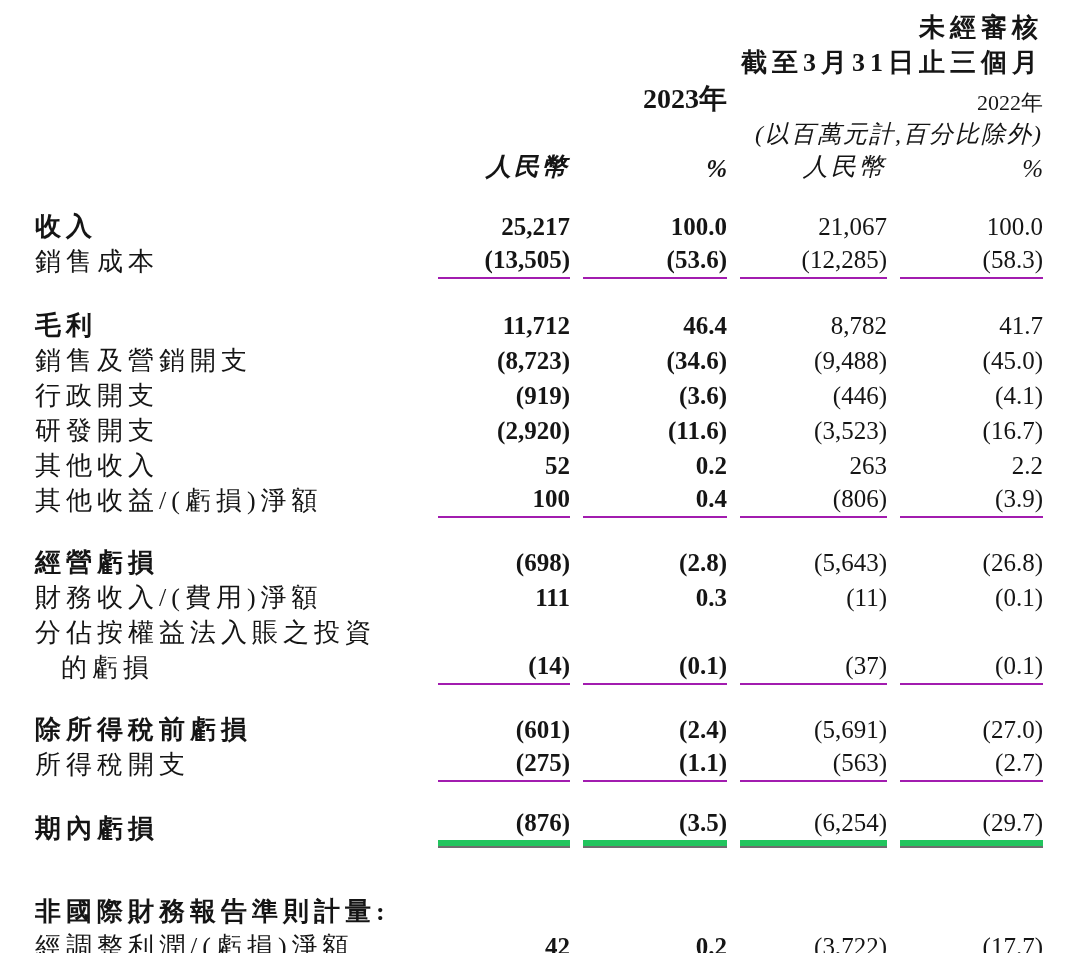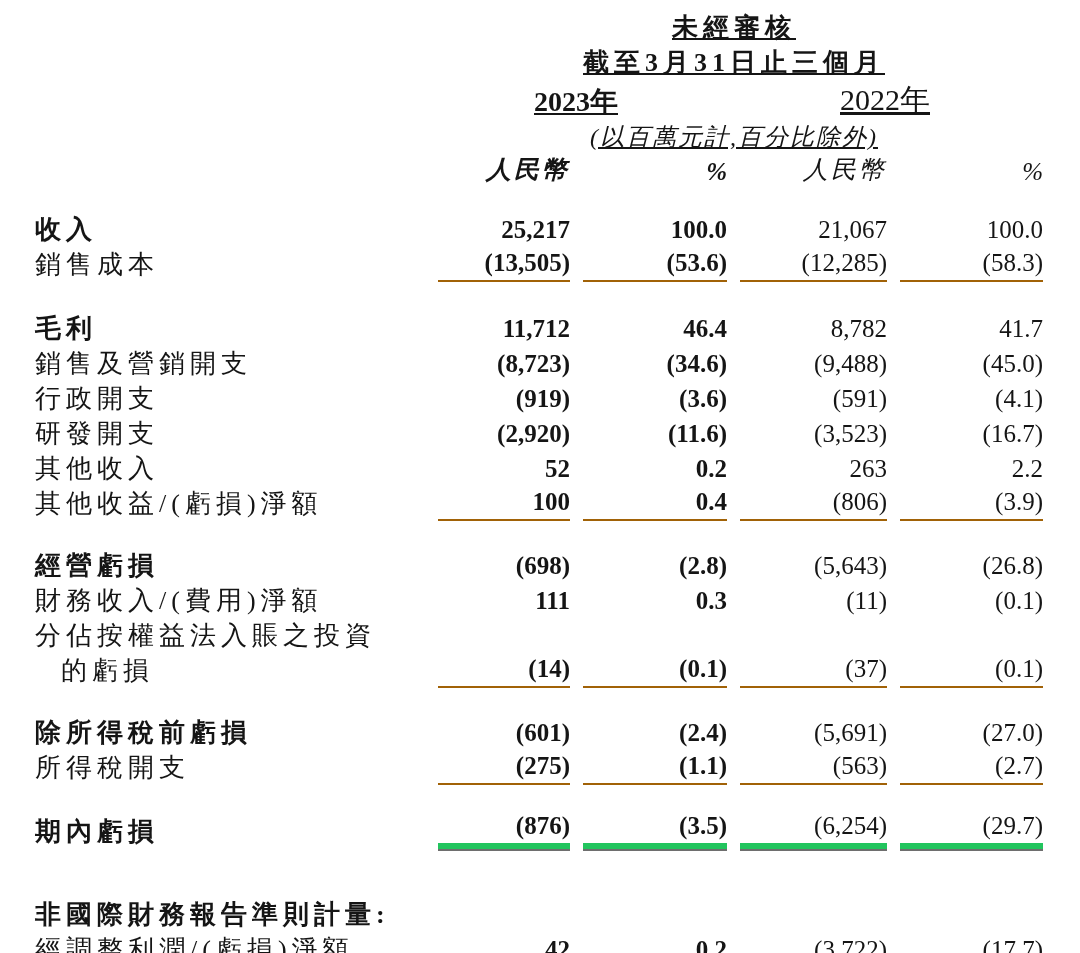--- a/index.html
+++ b/index.html
@@ -27,21 +27,21 @@
   col.w-c1 { width: 145px; }
   col.w-c2 { width: 157px; }
   col.w-c3 { width: 160px; }
   col.w-c4 { width: 156px; }
 
   td { padding: 0; vertical-align: bottom; }
 
   
   tr.hrow td { height: 32px; }
   tr.hrow-sm td { height: 30px; }
-  .hc { text-align: center; text-decoration: underline; }
+  .hc { text-align: right; }
   .cjk {
     font-size: 26px;
     letter-spacing: 5px;
   }
   .bold { font-weight: bold; }
   .ital { font-style: italic; }
   .note-line {
     font-size: 24px;
     letter-spacing: 2px;
   }
@@ -68,21 +68,21 @@
 
   
   td.num .hl {
     margin-left: 13px;
     font-size: 25px;
     white-space: nowrap;
   }
   td.num .hl.cjk-sm { letter-spacing: 3px; }
 
   
-  tr.u1 td.num .cl { border-bottom: 2px solid #a16207; }
+  tr.u1 td.num .cl { border-bottom: 2px solid #a21caf; }
 
   
   tr.u2 td.num .cl {
     border-bottom: 6px solid #22c55e;
     position: relative;
   }
   tr.u2 td.num .cl::after {
     content: "";
     position: absolute;
     left: 0;
@@ -115,21 +115,21 @@
     <td class="lab"></td>
     <td colspan="4" class="hc cjk bold">未經審核</td>
   </tr>
   <tr class="hrow">
     <td class="lab"></td>
     <td colspan="4" class="hc cjk bold">截至3月31日止三個月</td>
   </tr>
   <tr class="hrow-sm">
     <td class="lab"></td>
     <td colspan="2" class="hc bold" style="font-size:28px;">2023年</td>
-    <td colspan="2" class="hc" style="font-size:30px;">2022年</td>
+    <td colspan="2" class="hc" style="font-size:22px;">2022年</td>
   </tr>
   <tr class="hrow-sm">
     <td class="lab"></td>
     <td colspan="4" class="hc note-line ital">(以百萬元計,百分比除外)</td>
   </tr>
   <tr class="hrow-sm">
     <td class="lab"></td>
     <td class="num">
             <div class="hl cjk-sm bold ital">人民幣</div>
           </td>
@@ -218,21 +218,21 @@
 
   <tr class="r">
     <td class="lab">行政開支</td>
     <td class="num c1">
             <div class="cl">(919)</div>
           </td>
     <td class="num c2">
             <div class="cl">(3.6)</div>
           </td>
     <td class="num c3">
-            <div class="cl">(591)</div>
+            <div class="cl">(446)</div>
           </td>
     <td class="num c4">
             <div class="cl">(4.1)</div>
           </td>
   </tr>
 
   <tr class="r">
     <td class="lab">研發開支</td>
     <td class="num c1">
             <div class="cl">(2,920)</div>

